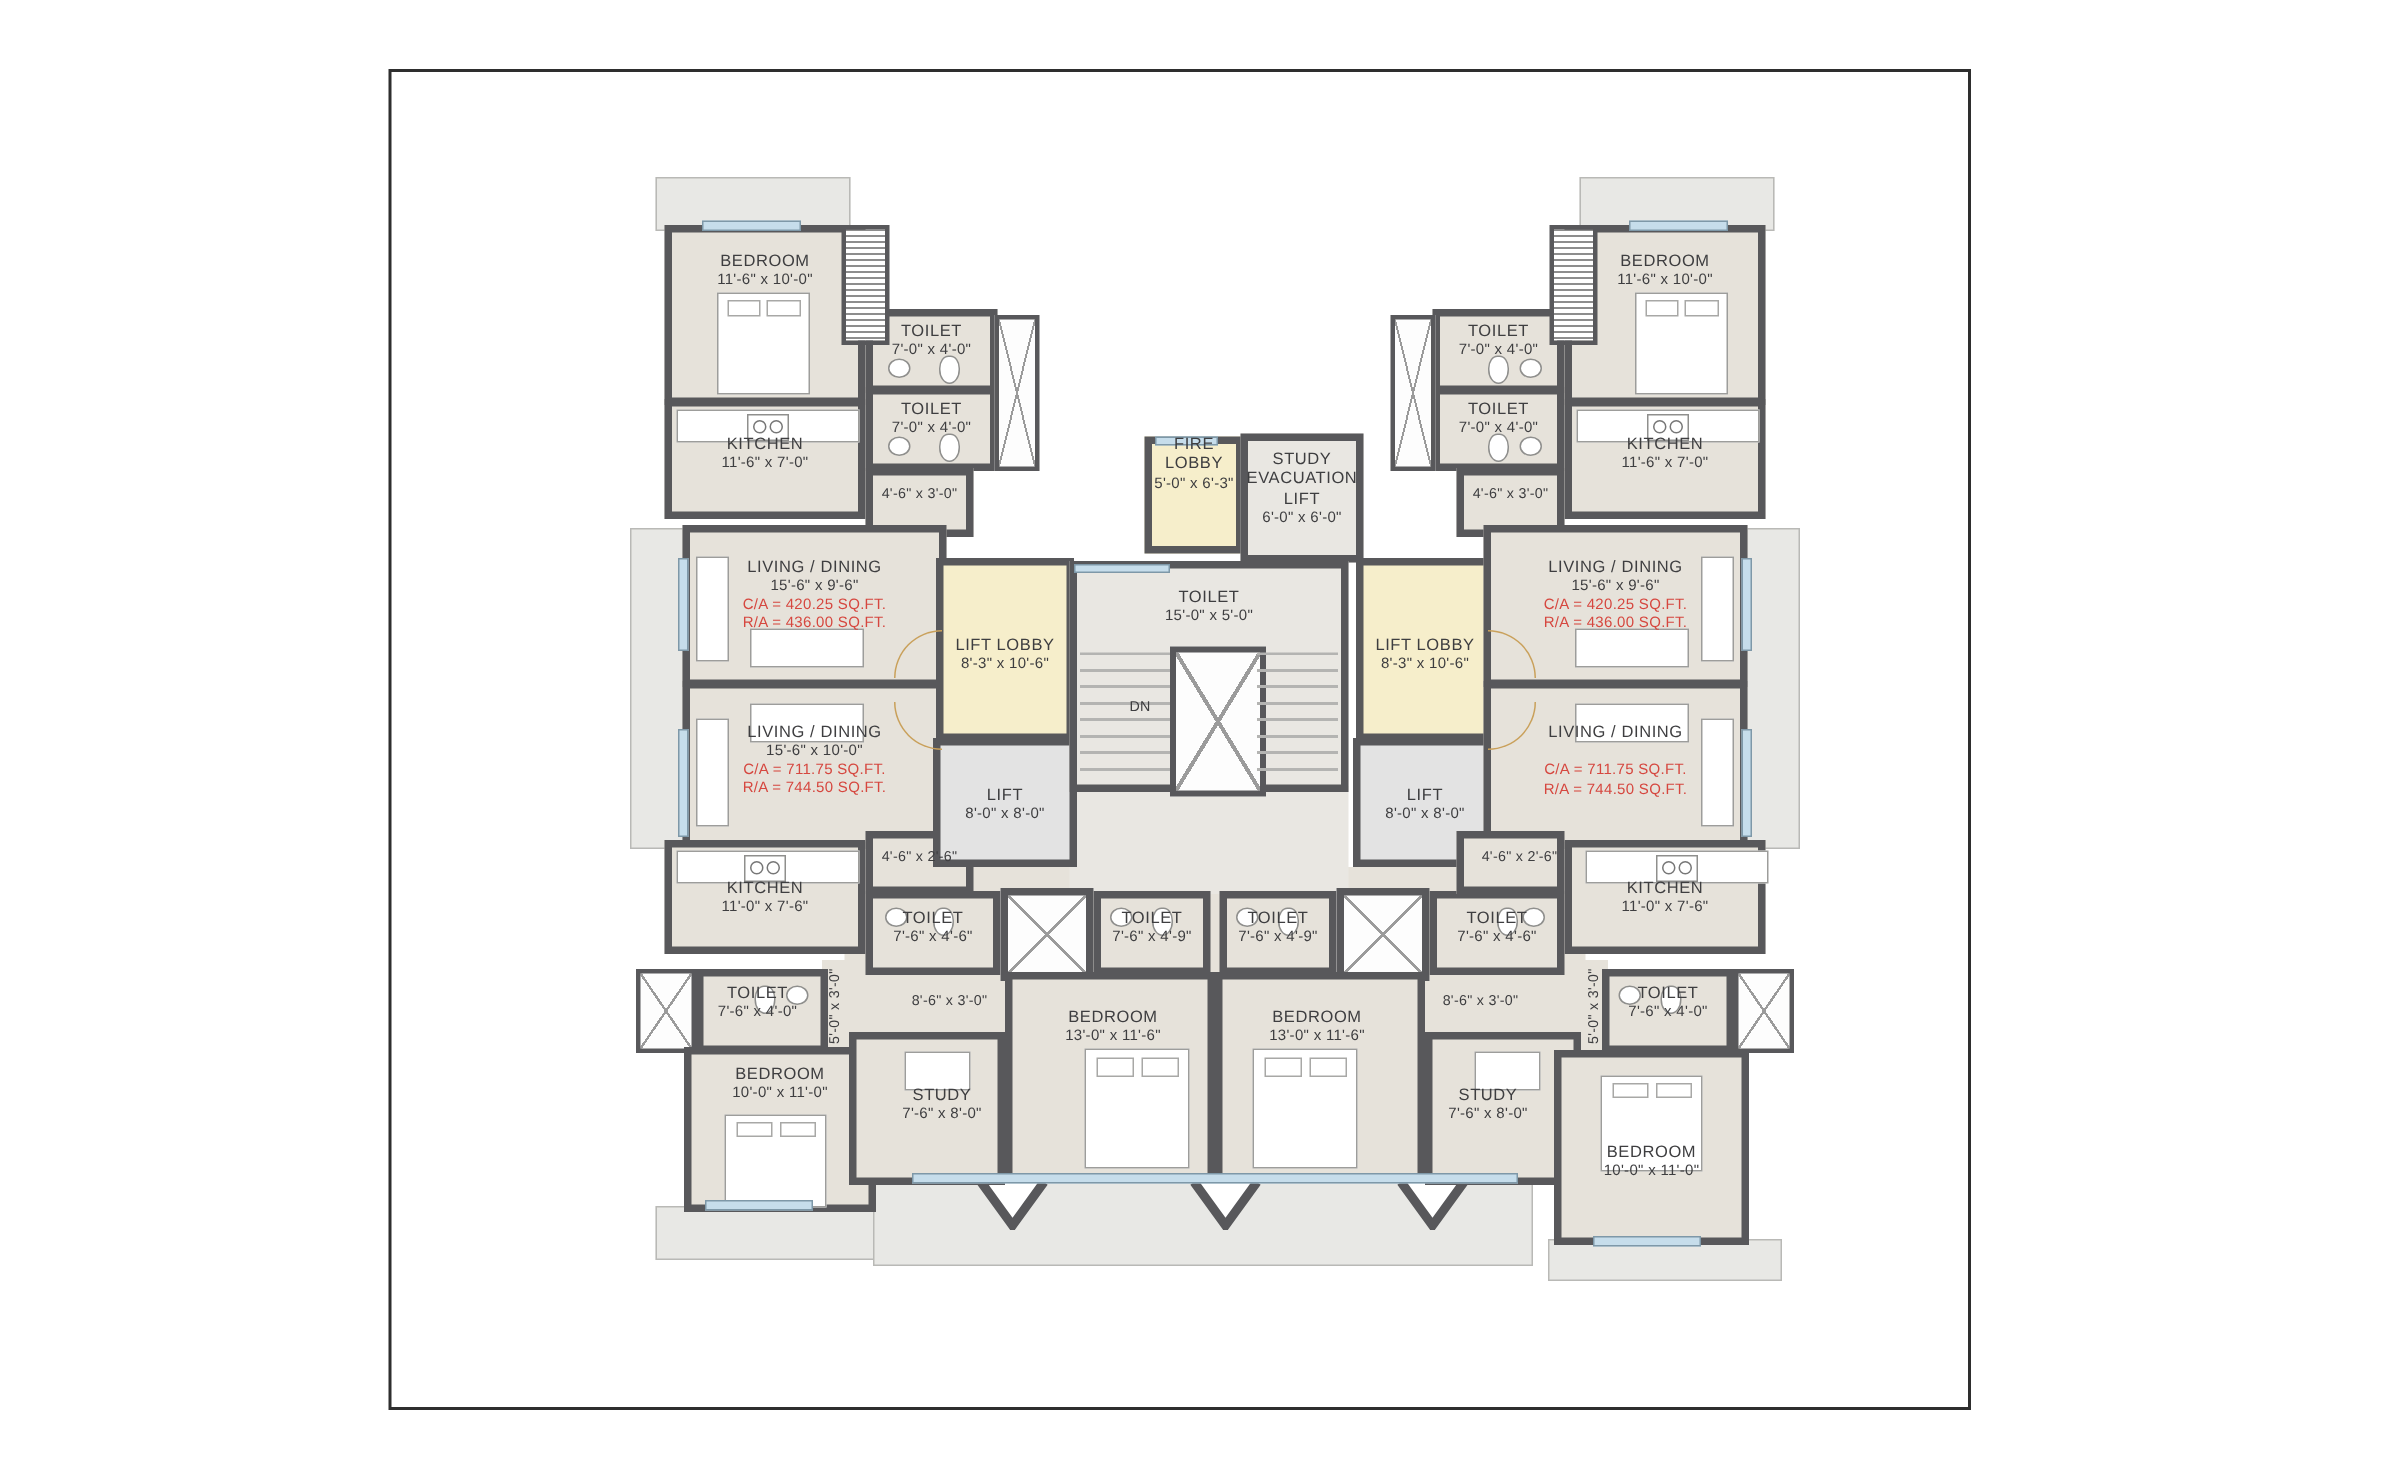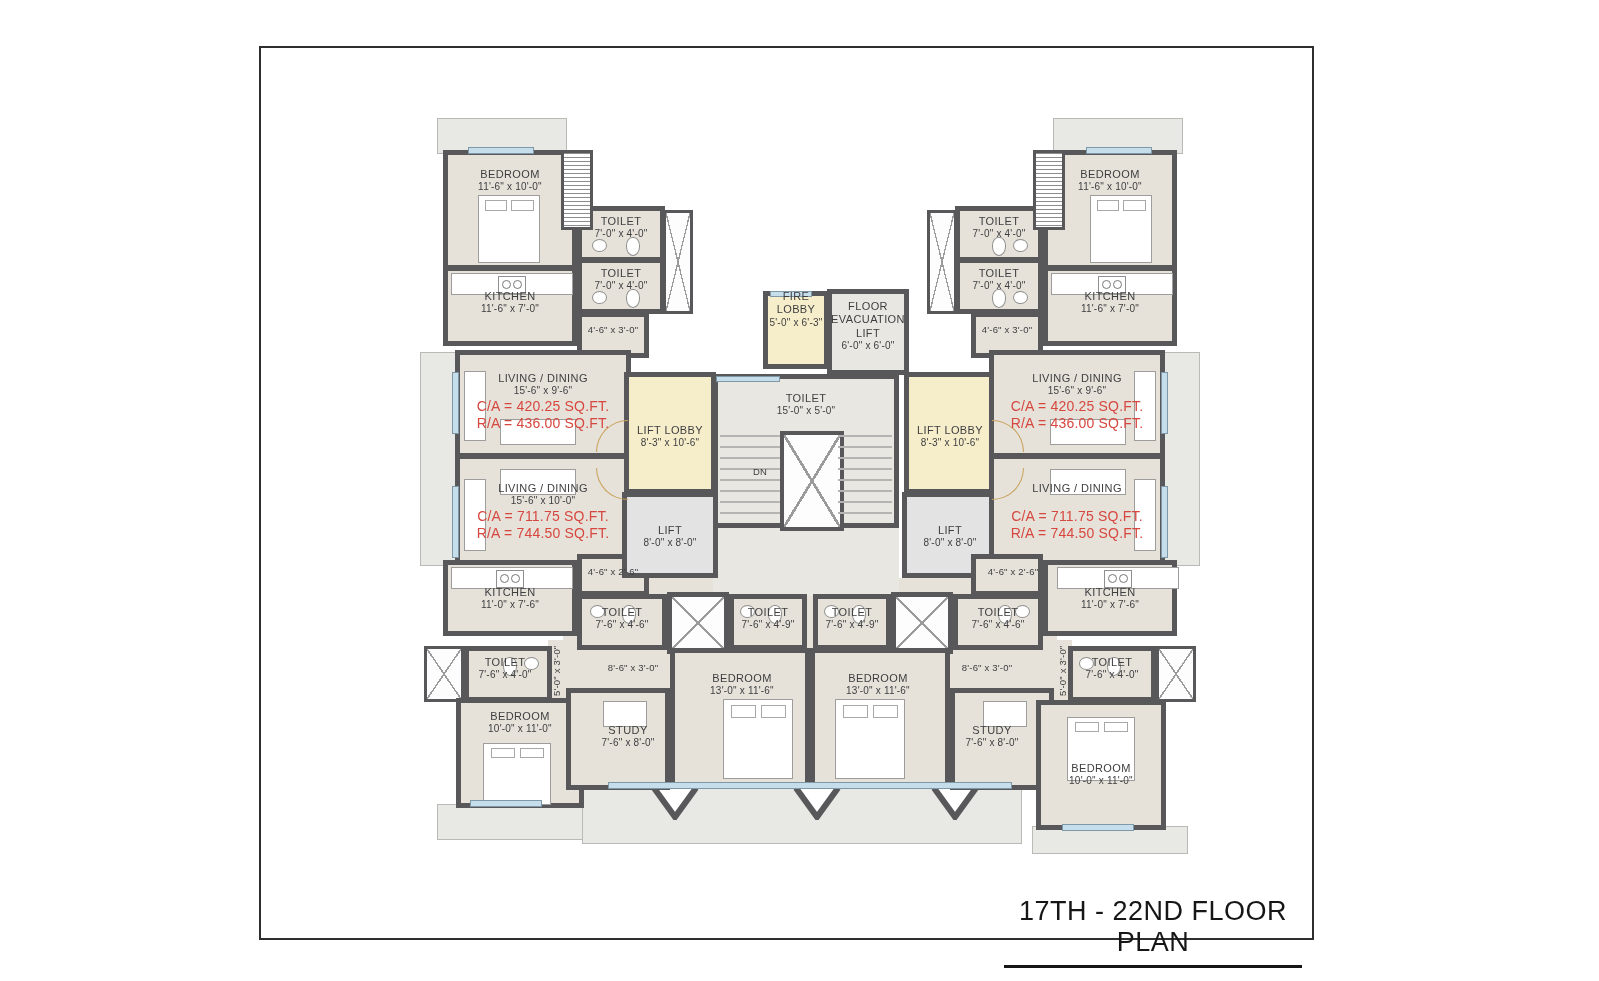--- a/index.html
+++ b/index.html
@@ -34,21 +34,21 @@
   }
   .room.thin{border-width:3px;}
   .louver{background:repeating-linear-gradient(to bottom,#8d8d8d 0 1px,#fff 1px 4px);
           border:3px solid var(--wall);}
   .steps{position:absolute;background:repeating-linear-gradient(to bottom,#b4b4b2 0 2px,transparent 2px 11px);}
   .void{position:absolute;border:4px solid var(--wall);}
   .lbl{text-align:center;line-height:1.22;z-index:6;}
   .lbl .nm{display:block;font-size:11px;letter-spacing:.4px;}
   .lbl .dm{display:block;font-size:10px;letter-spacing:.2px;}
   .lbl .sp{display:block;height:13px;}
-  .lbl .ca,.lbl .ra{display:block;font-size:14px;color:var(--red);letter-spacing:.2px;}
+  .lbl .ca,.lbl .ra{display:block;font-size:10px;color:var(--red);letter-spacing:.2px;}
   .lbl.small .dm{font-size:9.5px;}
   .vlbl{transform:rotate(-90deg);transform-origin:center center;}
   
   .bed,.ctr,.sofa,.tbl{position:absolute;background:#fff;border:1.5px solid #9d9d9b;box-sizing:border-box;z-index:2;}
   .bed i{position:absolute;left:10%;top:6%;width:34%;height:14%;border:1px solid #a8a8a6;background:#fff;}
   .bed i + i{left:54%;}
   .hob{position:absolute;width:26px;height:16px;border:1px solid #8f8f8d;background:#fff;z-index:3;}
   .hob:before{content:"";position:absolute;left:3px;top:3px;width:7px;height:7px;border:1px solid #777;border-radius:50%;}
   .hob:after{content:"";position:absolute;right:3px;top:3px;width:7px;height:7px;border:1px solid #777;border-radius:50%;}
   .wc{position:absolute;width:12px;height:17px;background:#fff;border:1.2px solid #8f8f8d;border-radius:45% 45% 50% 50%;z-index:3;}
@@ -318,21 +318,21 @@
   </div>
   <div class="lbl" style="left:622px;top:524px;width:96px">
     <span class="nm">LIFT</span>
     <span class="dm">8'-0" x 8'-0"</span>
   </div>
   <div class="lbl" style="left:763px;top:290px;width:66px">
     <span class="nm">FIRE LOBBY</span>
     <span class="dm">5'-0" x 6'-3"</span>
   </div>
   <div class="lbl" style="left:829px;top:300px;width:78px">
-    <span class="nm">FLOOR EVACUATION LIFT</span>
+    <span class="nm">STUDY EVACUATION LIFT</span>
     <span class="dm">6'-0" x 6'-0"</span>
   </div>
   <div class="lbl" style="left:713px;top:392px;width:186px">
     <span class="nm">TOILET</span>
     <span class="dm">15'-0" x 5'-0"</span>
   </div>
   <div class="lbl small" style="left:742px;top:466px;width:36px">
     <span class="dm">DN</span>
   </div>
   <div class="lbl" style="left:809px;top:606px;width:86px">
@@ -405,16 +405,13 @@
   </div>
   <div class="lbl" style="left:1062px;top:656px;width:100px">
     <span class="nm">TOILET</span>
     <span class="dm">7'-6" x 4'-0"</span>
   </div>
   <div class="lbl" style="left:1036px;top:762px;width:130px">
     <span class="nm">BEDROOM</span>
     <span class="dm">10'-0" x 11'-0"</span>
   </div>
 
-  <div id="titleblock">
-    <span>17TH - 22ND FLOOR PLAN</span>
-  </div>
 </div>
 
 </body></html>

